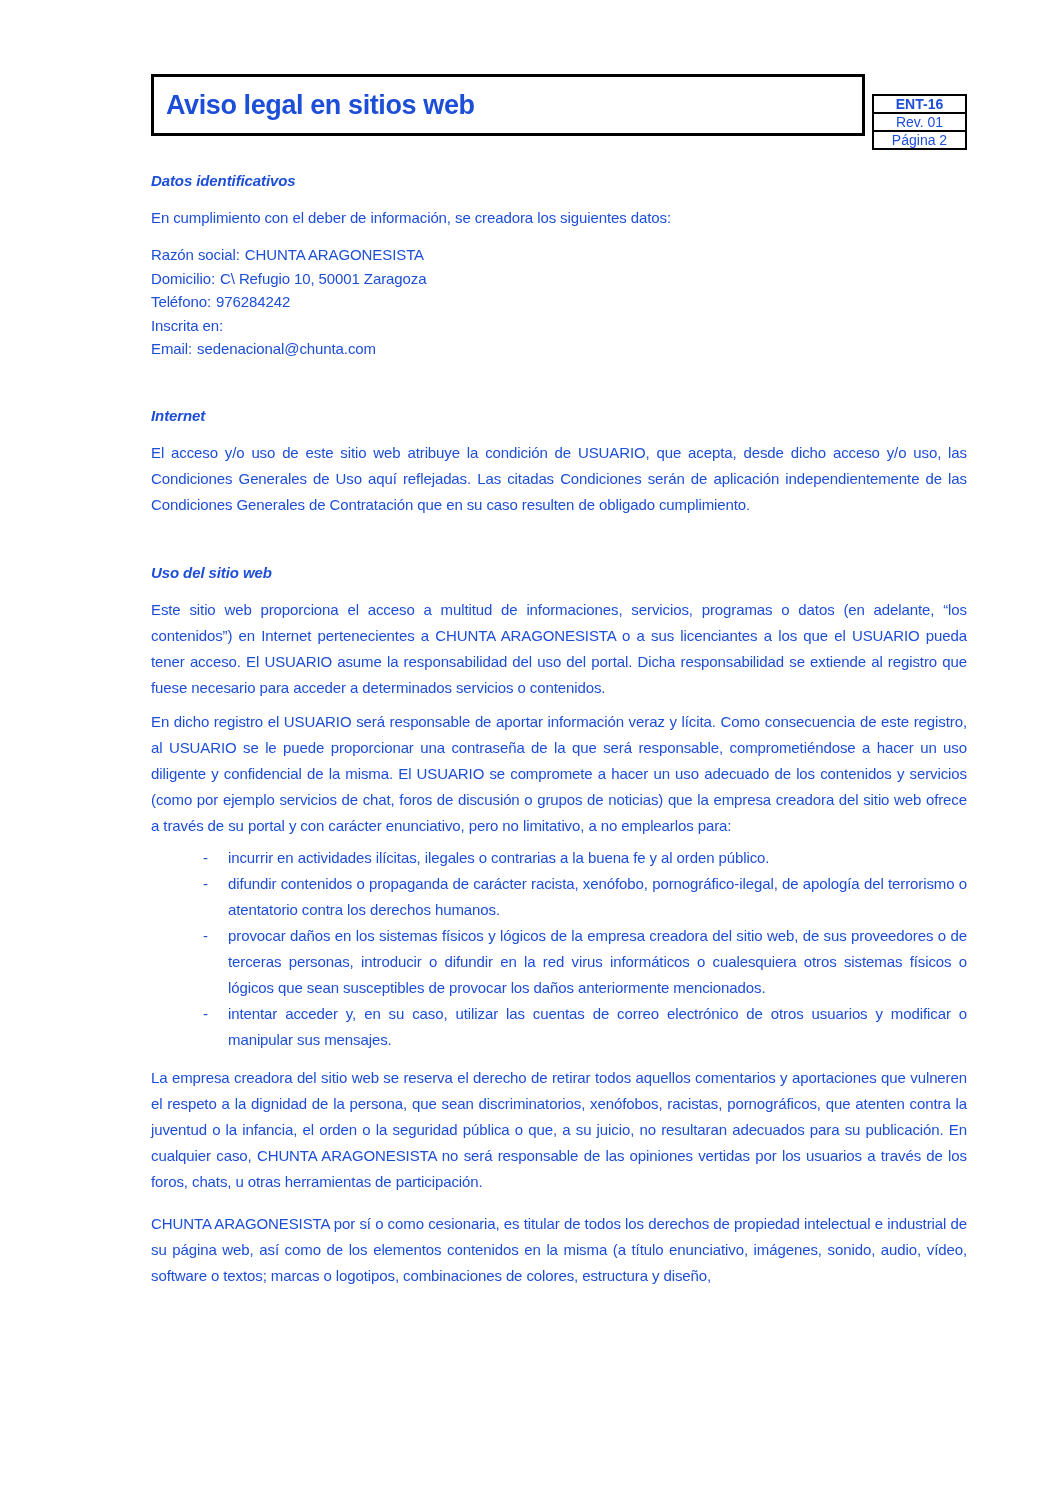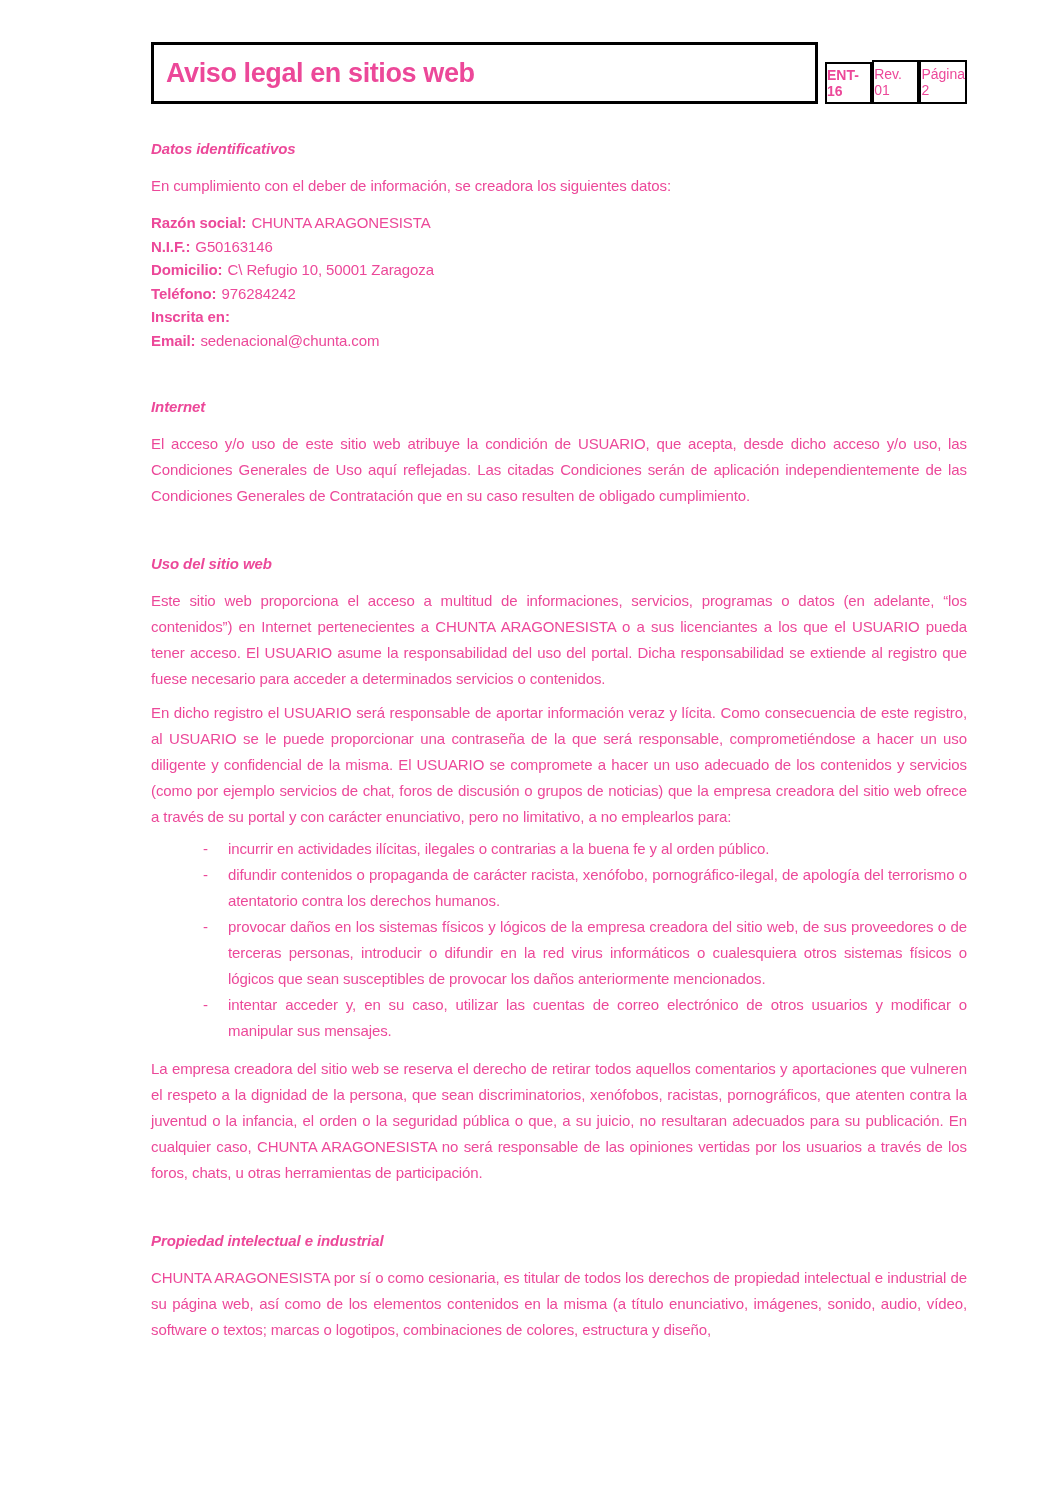--- a/index.html
+++ b/index.html
@@ -6,23 +6,23 @@
     margin: 0;
     padding: 0;
     background: #ffffff;
   }
   .page {
     position: relative;
     width: 1058px;
     height: 1497px;
     box-sizing: border-box;
     background: #ffffff;
-    color: #ec4899;
+    color: #1d4ed8;
     font-family: "Liberation Sans", "DejaVu Sans", sans-serif;
-    padding: 42px 91px 0 151px;
+    padding: 74px 91px 0 151px;
     overflow: hidden;
   }
 
   
   .doc-header {
     display: flex;
     align-items: stretch;
     height: 62px;
     margin-bottom: 36px;
   }
@@ -35,22 +35,23 @@
     margin-right: 7px;
     box-sizing: border-box;
   }
   .doc-title {
     font-size: 27px;
     font-weight: bold;
     letter-spacing: -0.4px;
     white-space: nowrap;
   }
   .doc-code-col {
-    width: 142px;
+    width: 95px;
     display: flex;
+    flex-direction: column;
     margin-top: 20px;
   }
   .code-cell {
     flex: 1;
     border: 2px solid #000;
     margin-top: -2px;
     display: flex;
     align-items: center;
     justify-content: center;
     font-size: 14px;
@@ -82,21 +83,21 @@
   .para.follow {
     margin-top: 8px;
   }
   .fields {
     margin-top: 12px;
     font-size: 15px;
     line-height: 23.5px;
     letter-spacing: -0.1px;
   }
   .field-label {
-    font-weight: bold;
+    font-weight: normal;
   }
   .field-value {
     margin-left: 5px;
   }
   .bullets {
     margin: 6px 0 0 52px;
   }
   .bullet {
     display: flex;
     font-size: 15px;
@@ -131,23 +132,20 @@
     </div>
   </div>
 
   <div class="sec-heading first">Datos identificativos</div>
   <p class="para">En cumplimiento con el deber de información, se creadora los siguientes datos:</p>
   <div class="fields">
     <div class="field-row">
       <span class="field-label">Razón social:</span><span class="field-value">CHUNTA ARAGONESISTA</span>
     </div>
     <div class="field-row">
-      <span class="field-label">N.I.F.:</span><span class="field-value">G50163146</span>
-    </div>
-    <div class="field-row">
       <span class="field-label">Domicilio:</span><span class="field-value">C\ Refugio 10, 50001 Zaragoza</span>
     </div>
     <div class="field-row">
       <span class="field-label">Teléfono:</span><span class="field-value">976284242</span>
     </div>
     <div class="field-row">
       <span class="field-label">Inscrita en:</span><span class="field-value"></span>
     </div>
     <div class="field-row">
       <span class="field-label">Email:</span><span class="field-value">sedenacional@chunta.com</span>
@@ -175,16 +173,15 @@
       <span class="bullet-text">provocar daños en los sistemas físicos y lógicos de la empresa creadora del sitio web, de sus proveedores o de terceras personas, introducir o difundir en la red virus informáticos o cualesquiera otros sistemas físicos o lógicos que sean susceptibles de provocar los daños anteriormente mencionados.</span>
     </div>
     <div class="bullet">
       <span class="bullet-marker">-</span>
       <span class="bullet-text">intentar acceder y, en su caso, utilizar las cuentas de correo electrónico de otros usuarios y modificar o manipular sus mensajes.</span>
     </div>
   </div>
 
   <p class="para closing">La empresa creadora del sitio web se reserva el derecho de retirar todos aquellos comentarios y aportaciones que vulneren el respeto a la dignidad de la persona, que sean discriminatorios, xenófobos, racistas, pornográficos, que atenten contra la juventud o la infancia, el orden o la seguridad pública o que, a su juicio, no resultaran adecuados para su publicación. En cualquier caso, CHUNTA ARAGONESISTA no será responsable de las opiniones vertidas por los usuarios a través de los foros, chats, u otras herramientas de participación.</p>
 
-  <div class="sec-heading">Propiedad intelectual e industrial</div>
   <p class="para">CHUNTA ARAGONESISTA por sí o como cesionaria, es titular de todos los derechos de propiedad intelectual e industrial de su página web, así como de los elementos contenidos en la misma (a título enunciativo, imágenes, sonido, audio, vídeo, software o textos; marcas o logotipos, combinaciones de colores, estructura y diseño,</p>
 
 </div>
 
 </body></html>

